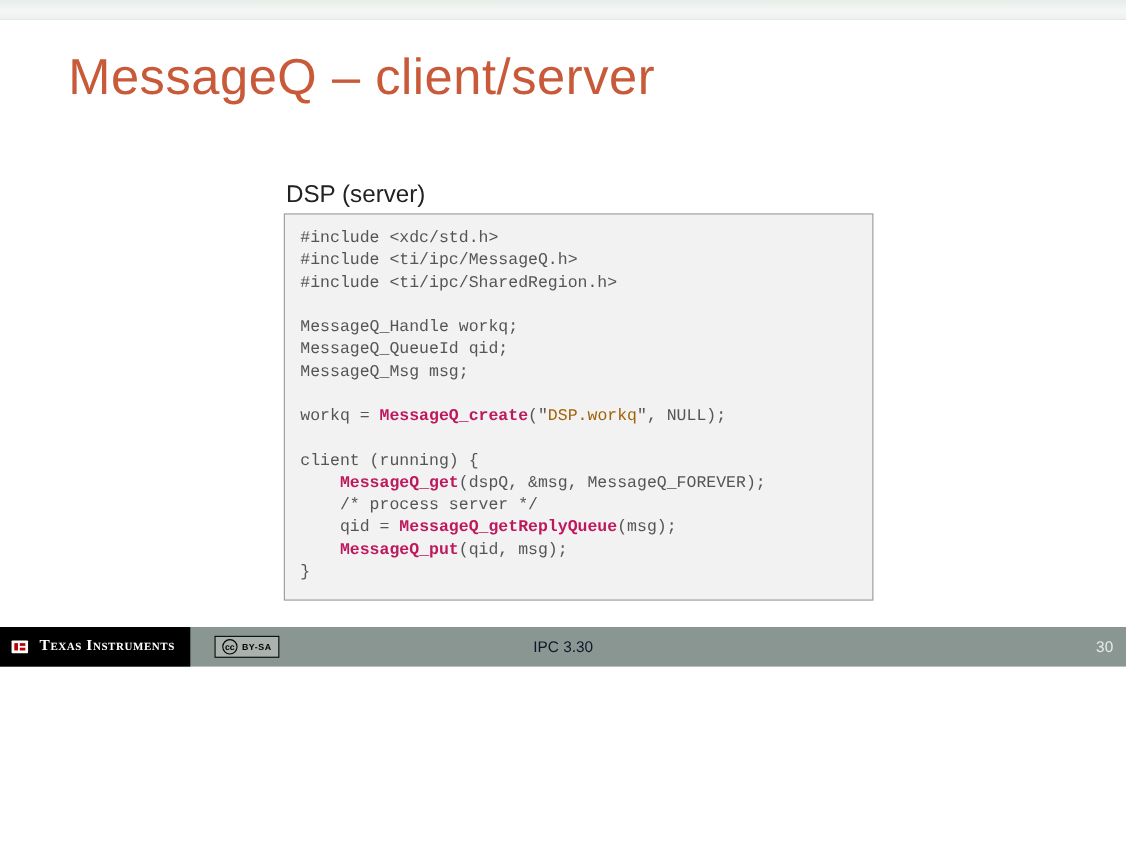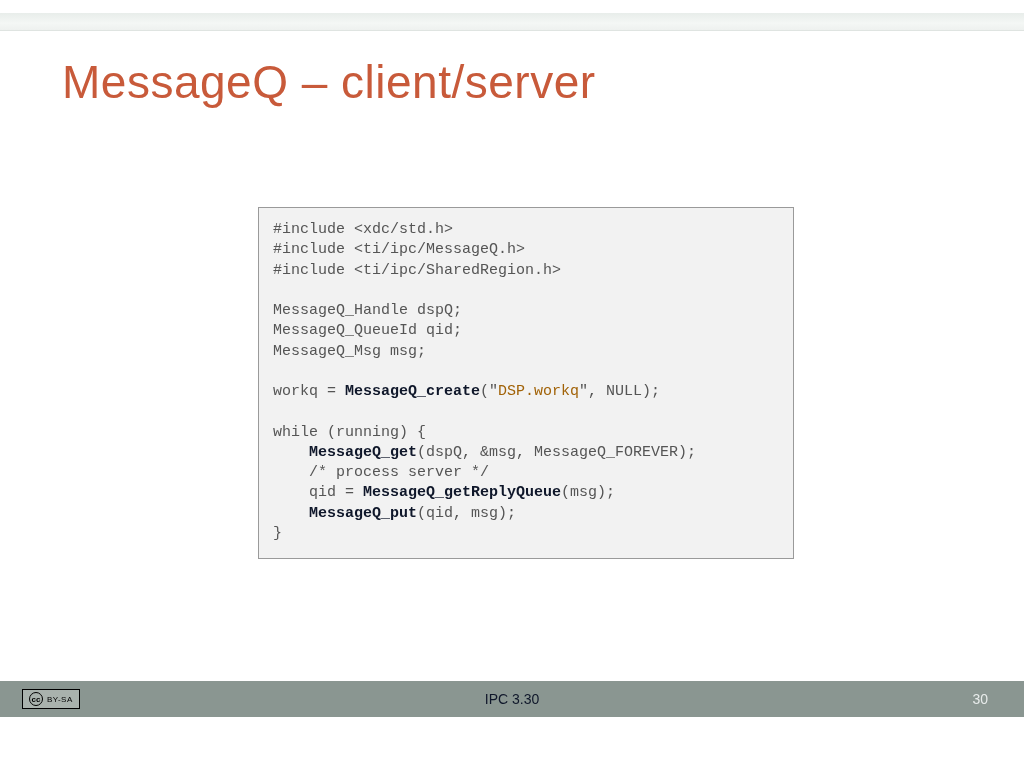--- a/index.html
+++ b/index.html
@@ -1,75 +1,85 @@
 <!DOCTYPE html>
 <html><head>
 <meta charset="utf-8">
 <style>
   * { box-sizing: border-box; margin: 0; padding: 0; }
   html, body { width: 1024px; height: 768px; font-family: Arial, Helvetica, sans-serif; background: #fff; overflow: hidden; }
-  .slide { position: relative; width: 1024px; height: 704px; margin-top: 13px; }
+  .slide { position: relative; width: 1024px; height: 606px; }
   .topstrip { position: absolute; top: 0; left: 0; right: 0; height: 18px;
     background: linear-gradient(to bottom, #e8edea 0%, #f4f7f5 60%, #eef1ef 100%);
     border-bottom: 1px solid #dfe4e1; }
   .title { position: absolute; top: 42px; left: 62px; font-size: 46px; font-weight: 400;
     color: #c85a3a; font-family: "Trebuchet MS", "Segoe UI", Arial, sans-serif; letter-spacing: 0.5px; }
   .subtitle { position: absolute; top: 164px; left: 260px; font-size: 22px; color: #222;
     font-family: Arial, Helvetica, sans-serif; }
   .codebox { position: absolute; top: 194px; left: 258px; width: 536px;
     background: #f2f2f2; border: 1px solid #9a9a9a; padding: 12px 14px 14px 14px;
     font-family: "Courier New", Courier, monospace; font-size: 15px; line-height: 1.35;
     color: #555; white-space: pre; }
-  .kw { color: #0f172a; font-weight: bold; }
+  .kw { color: #be185d; font-weight: bold; }
   .str { color: #a16207; }
   .footer { position: absolute; bottom: 0; left: 0; right: 0; height: 36px;
     background: #8a9691; display: flex; align-items: center; }
   .ti-badge { height: 36px; background: #000; display: flex; align-items: center;
     padding: 0 14px 0 8px; gap: 8px; }
   .ti-logo { color: #fff; font-size: 14px; font-weight: bold; letter-spacing: 0.5px;
     font-family: "Times New Roman", serif; font-variant: small-caps; }
   .ti-chip { width: 20px; height: 20px; }
   .cc-badge { margin-left: 22px; border: 1.5px solid #000; background: #a9b2ad;
     padding: 8px 6px; display: flex; align-items: center; gap: 4px; height: 20px; justify-content: flex-end; }
   .cc-ico { width: 14px; height: 14px; border: 1.5px solid #000; border-radius: 50%;
     display: flex; align-items: center; justify-content: center; font-size: 8px; font-weight: bold;
     font-family: Arial, sans-serif; }
-  .cc-text { font-size: 8px; font-weight: normal; letter-spacing: 0.5px; }
+  .cc-text { font-size: 8px; font-weight: bold; letter-spacing: 0.5px; }
   .footer-center { position: absolute; left: 50%; transform: translateX(-50%);
     color: #0f172a; font-size: 14px; font-family: Arial, sans-serif; }
-  .footer-right { position: absolute; right: 36px; color: #e8eceb; font-size: 14px;
+  .footer-right { position: absolute; right: 12px; color: #e8eceb; font-size: 14px;
     font-family: Arial, sans-serif; }
 </style>
 </head>
 <body>
 
 <div class="slide">
   <div class="topstrip"></div>
 
   <div class="title">MessageQ – client/server</div>
 
+  <div class="subtitle">DSP (server)</div>
 
   <div class="codebox"><span>#include &lt;xdc/std.h&gt;</span>
 <span>#include &lt;ti/ipc/MessageQ.h&gt;</span>
 <span>#include &lt;ti/ipc/SharedRegion.h&gt;</span>
 
-<span>MessageQ_Handle dspQ;</span>
+<span>MessageQ_Handle workq;</span>
 <span>MessageQ_QueueId qid;</span>
 <span>MessageQ_Msg msg;</span>
 
 <span>workq = </span><span class="kw">MessageQ_create</span><span>("</span><span class="str">DSP.workq</span><span>", NULL);</span>
 
-<span>while (running) {</span>
+<span>client (running) {</span>
 <span>    </span><span class="kw">MessageQ_get</span><span>(dspQ, &amp;msg, MessageQ_FOREVER);</span>
 <span>    </span><span>/* process server */</span>
 <span>    </span><span>qid = </span><span class="kw">MessageQ_getReplyQueue</span><span>(msg);</span>
 <span>    </span><span class="kw">MessageQ_put</span><span>(qid, msg);</span>
 <span>}</span></div>
 
   <div class="footer">
+    <div class="ti-badge">
+      <svg class="ti-chip" viewBox="0 0 24 24">
+        <rect x="3" y="5" width="18" height="14" rx="1" fill="#fff"></rect>
+        <rect x="6" y="8" width="4" height="8" fill="#b00"></rect>
+        <rect x="12" y="8" width="6" height="3" fill="#b00"></rect>
+        <rect x="12" y="13" width="6" height="3" fill="#b00"></rect>
+      </svg>
+      <span class="ti-logo">Texas Instruments</span>
+    </div>
     <div class="cc-badge">
       <span class="cc-ico">cc</span>
       <span class="cc-text">BY-SA</span>
     </div>
     <div class="footer-center">IPC 3.30</div>
     <div class="footer-right">30</div>
   </div>
 </div>
 
 </body></html>

